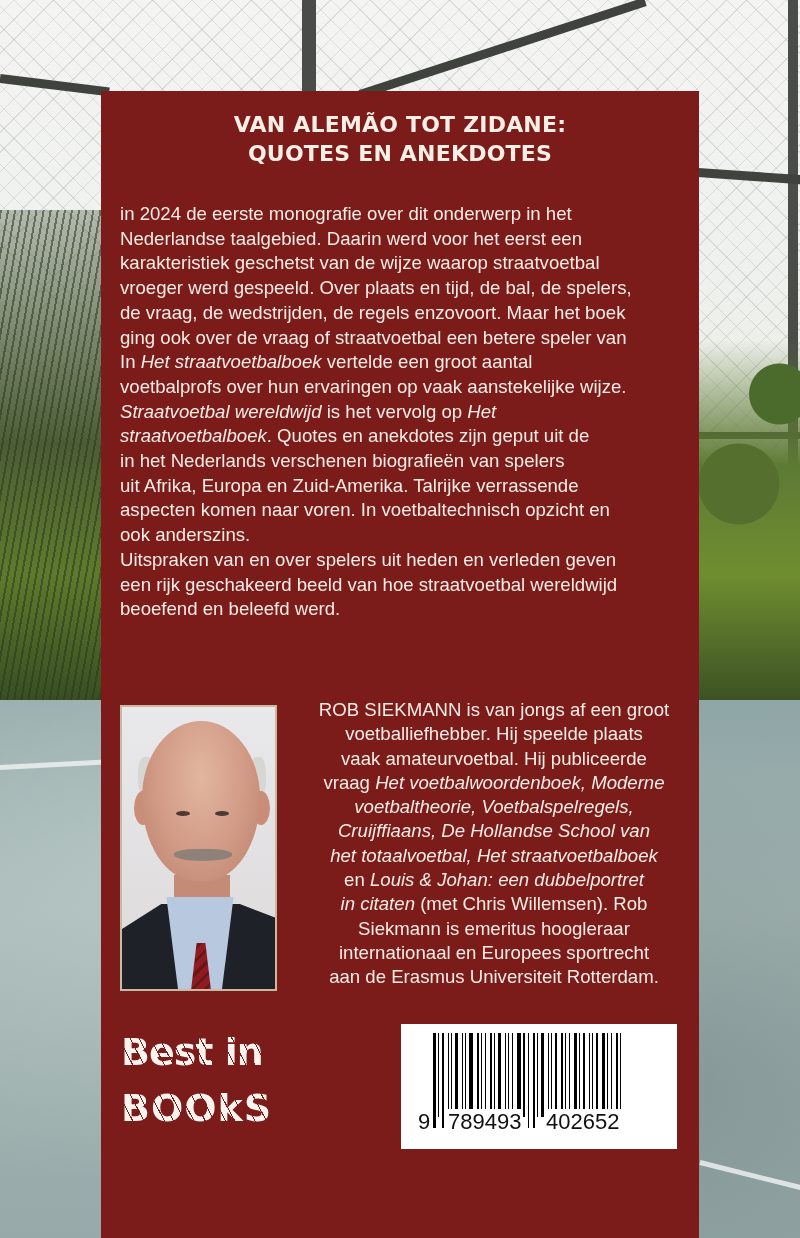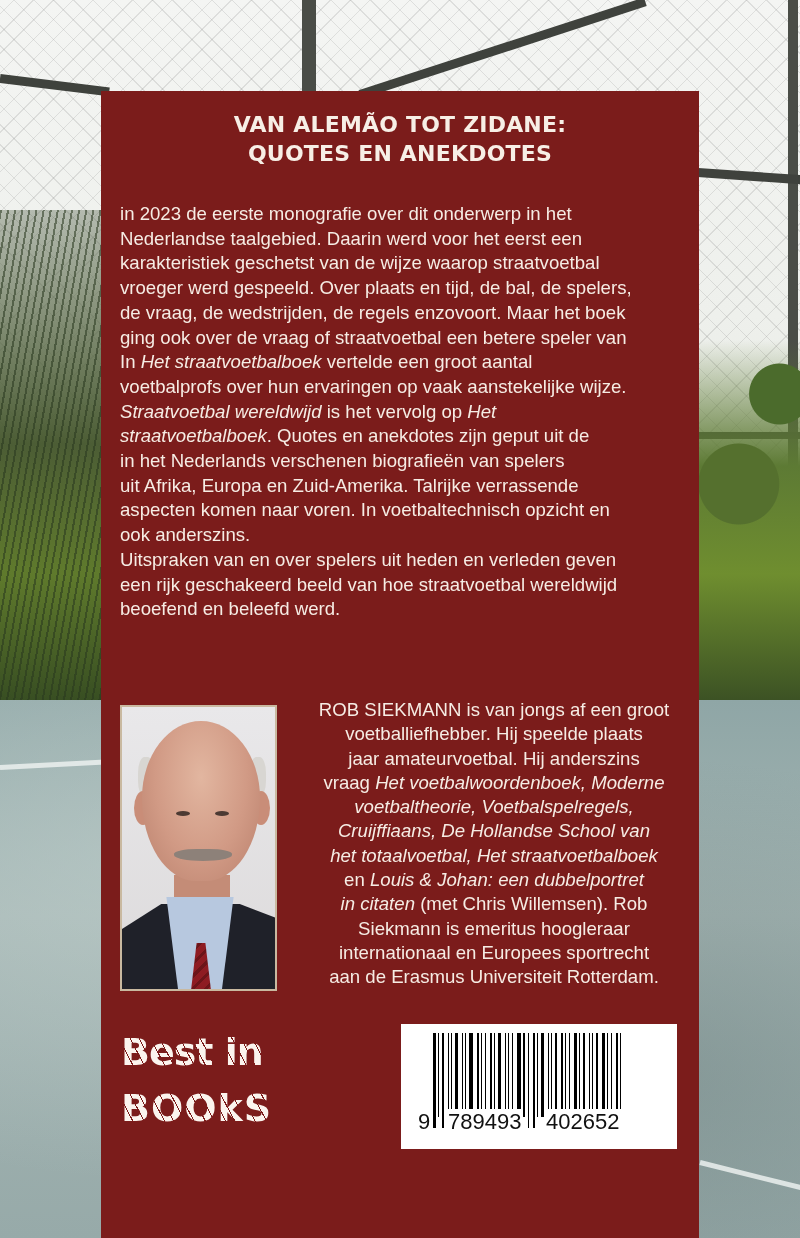--- a/index.html
+++ b/index.html
@@ -181,21 +181,21 @@
   <div class="court-line l2"></div>
 </div>
 
 <div class="panel">
   <h1 class="title">
     <span>VAN ALEMÃO TOT ZIDANE:</span>
     <span>QUOTES EN ANEKDOTES</span>
   </h1>
 
   <div class="body-text" id="blurb">
-      <span class="line"><span>in 2023 de eerste monografie over dit onderwerp in het</span></span>
+      <span class="line"><span>in 2024 de eerste monografie over dit onderwerp in het</span></span>
       <span class="line"><span>Nederlandse taalgebied. Daarin werd voor het eerst een</span></span>
       <span class="line"><span>karakteristiek geschetst van de wijze waarop straatvoetbal</span></span>
       <span class="line"><span>vroeger werd gespeeld. Over plaats en tijd, de bal, de spelers,</span></span>
       <span class="line"><span>de vraag, de wedstrijden, de regels enzovoort. Maar het boek</span></span>
       <span class="line"><span>ging ook over de vraag of straatvoetbal een betere speler van</span></span>
       <span class="line"><span>In </span><em>Het straatvoetbalboek</em><span> vertelde een groot aantal</span></span>
       <span class="line"><span>voetbalprofs over hun ervaringen op vaak aanstekelijke wijze.</span></span>
       <span class="line"><em>Straatvoetbal wereldwijd</em><span> is het vervolg op </span><em>Het</em></span>
       <span class="line"><em>straatvoetbalboek</em><span>. Quotes en anekdotes zijn geput uit de</span></span>
       <span class="line"><span>in het Nederlands verschenen biografieën van spelers</span></span>
@@ -219,21 +219,21 @@
     <div class="eye r"></div>
     <div class="mustache"></div>
     <div class="suit"></div>
     <div class="shirt"></div>
     <div class="tie"></div>
   </div>
 
   <div class="bio" id="bio">
       <span class="line"><span>ROB SIEKMANN is van jongs af een groot</span></span>
       <span class="line"><span>voetballiefhebber. Hij speelde plaats</span></span>
-      <span class="line"><span>jaar amateurvoetbal. Hij anderszins</span></span>
+      <span class="line"><span>vaak amateurvoetbal. Hij publiceerde</span></span>
       <span class="line"><span>vraag </span><em>Het voetbalwoordenboek, Moderne</em></span>
       <span class="line"><em>voetbaltheorie, Voetbalspelregels,</em></span>
       <span class="line"><em>Cruijffiaans, De Hollandse School van</em></span>
       <span class="line"><em>het totaalvoetbal, Het straatvoetbalboek</em></span>
       <span class="line"><span>en </span><em>Louis &amp; Johan: een dubbelportret</em></span>
       <span class="line"><em>in citaten</em><span> (met Chris Willemsen). Rob</span></span>
       <span class="line"><span>Siekmann is emeritus hoogleraar</span></span>
       <span class="line"><span>internationaal en Europees sportrecht</span></span>
       <span class="line"><span>aan de Erasmus Universiteit Rotterdam.</span></span>
     </div>

